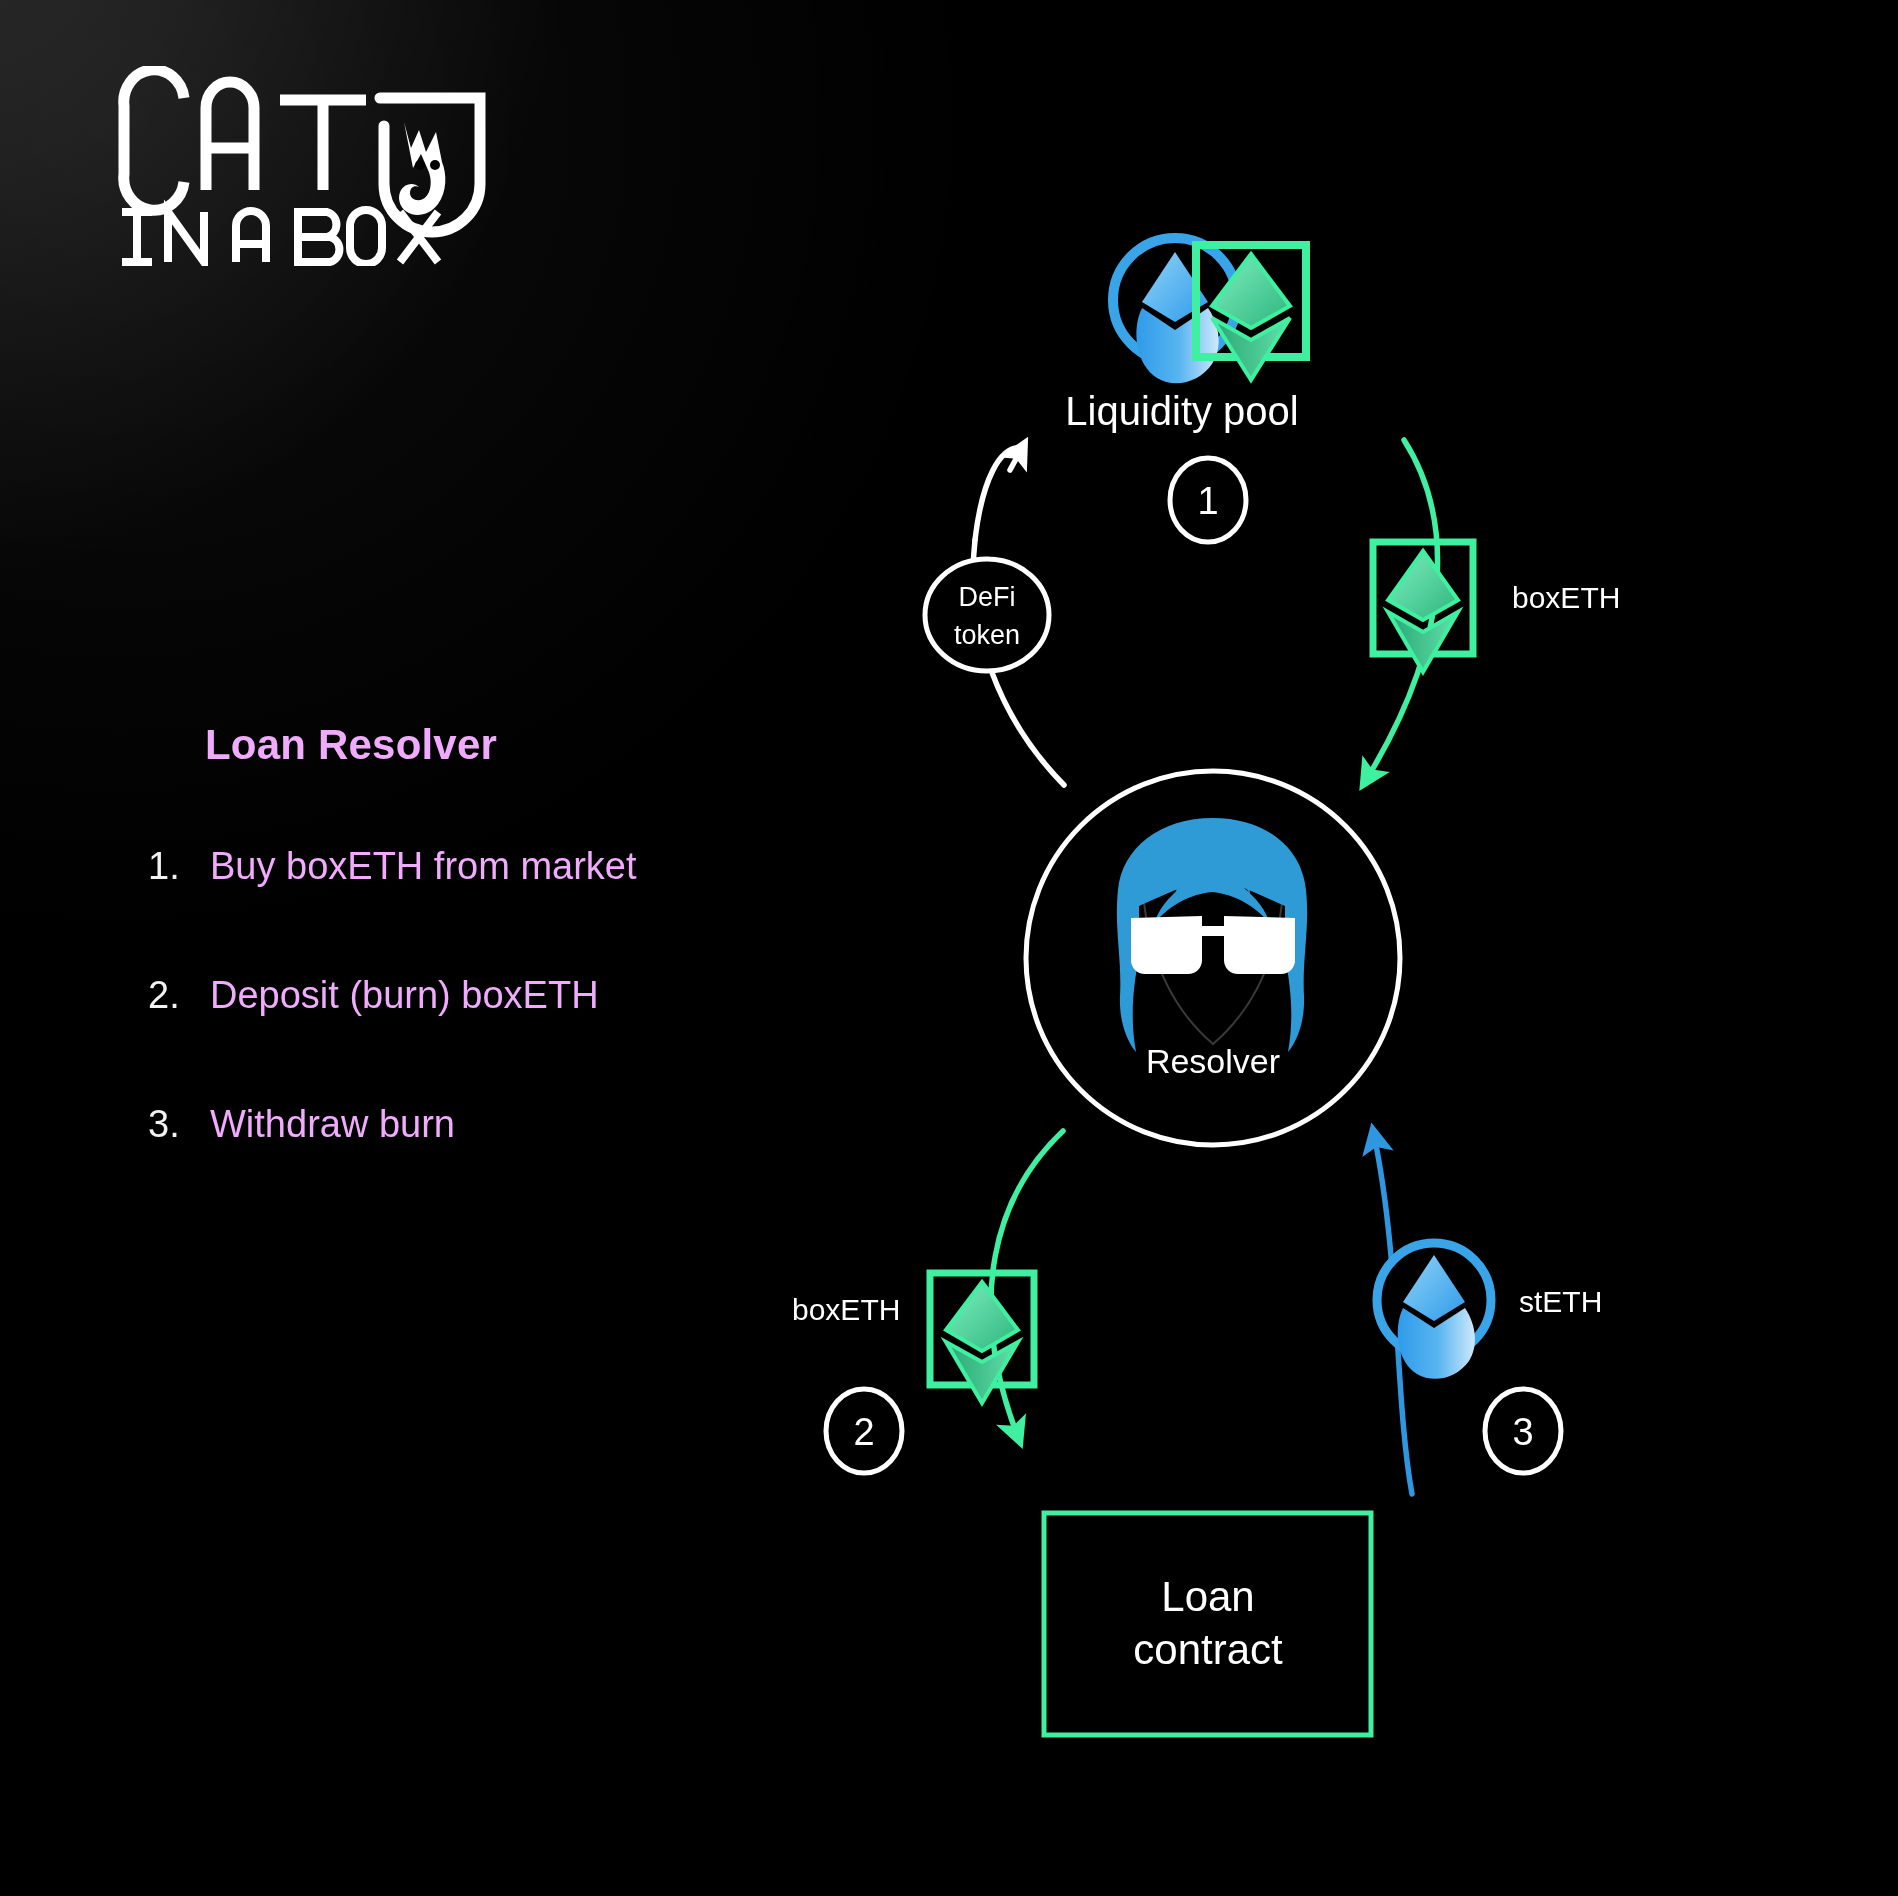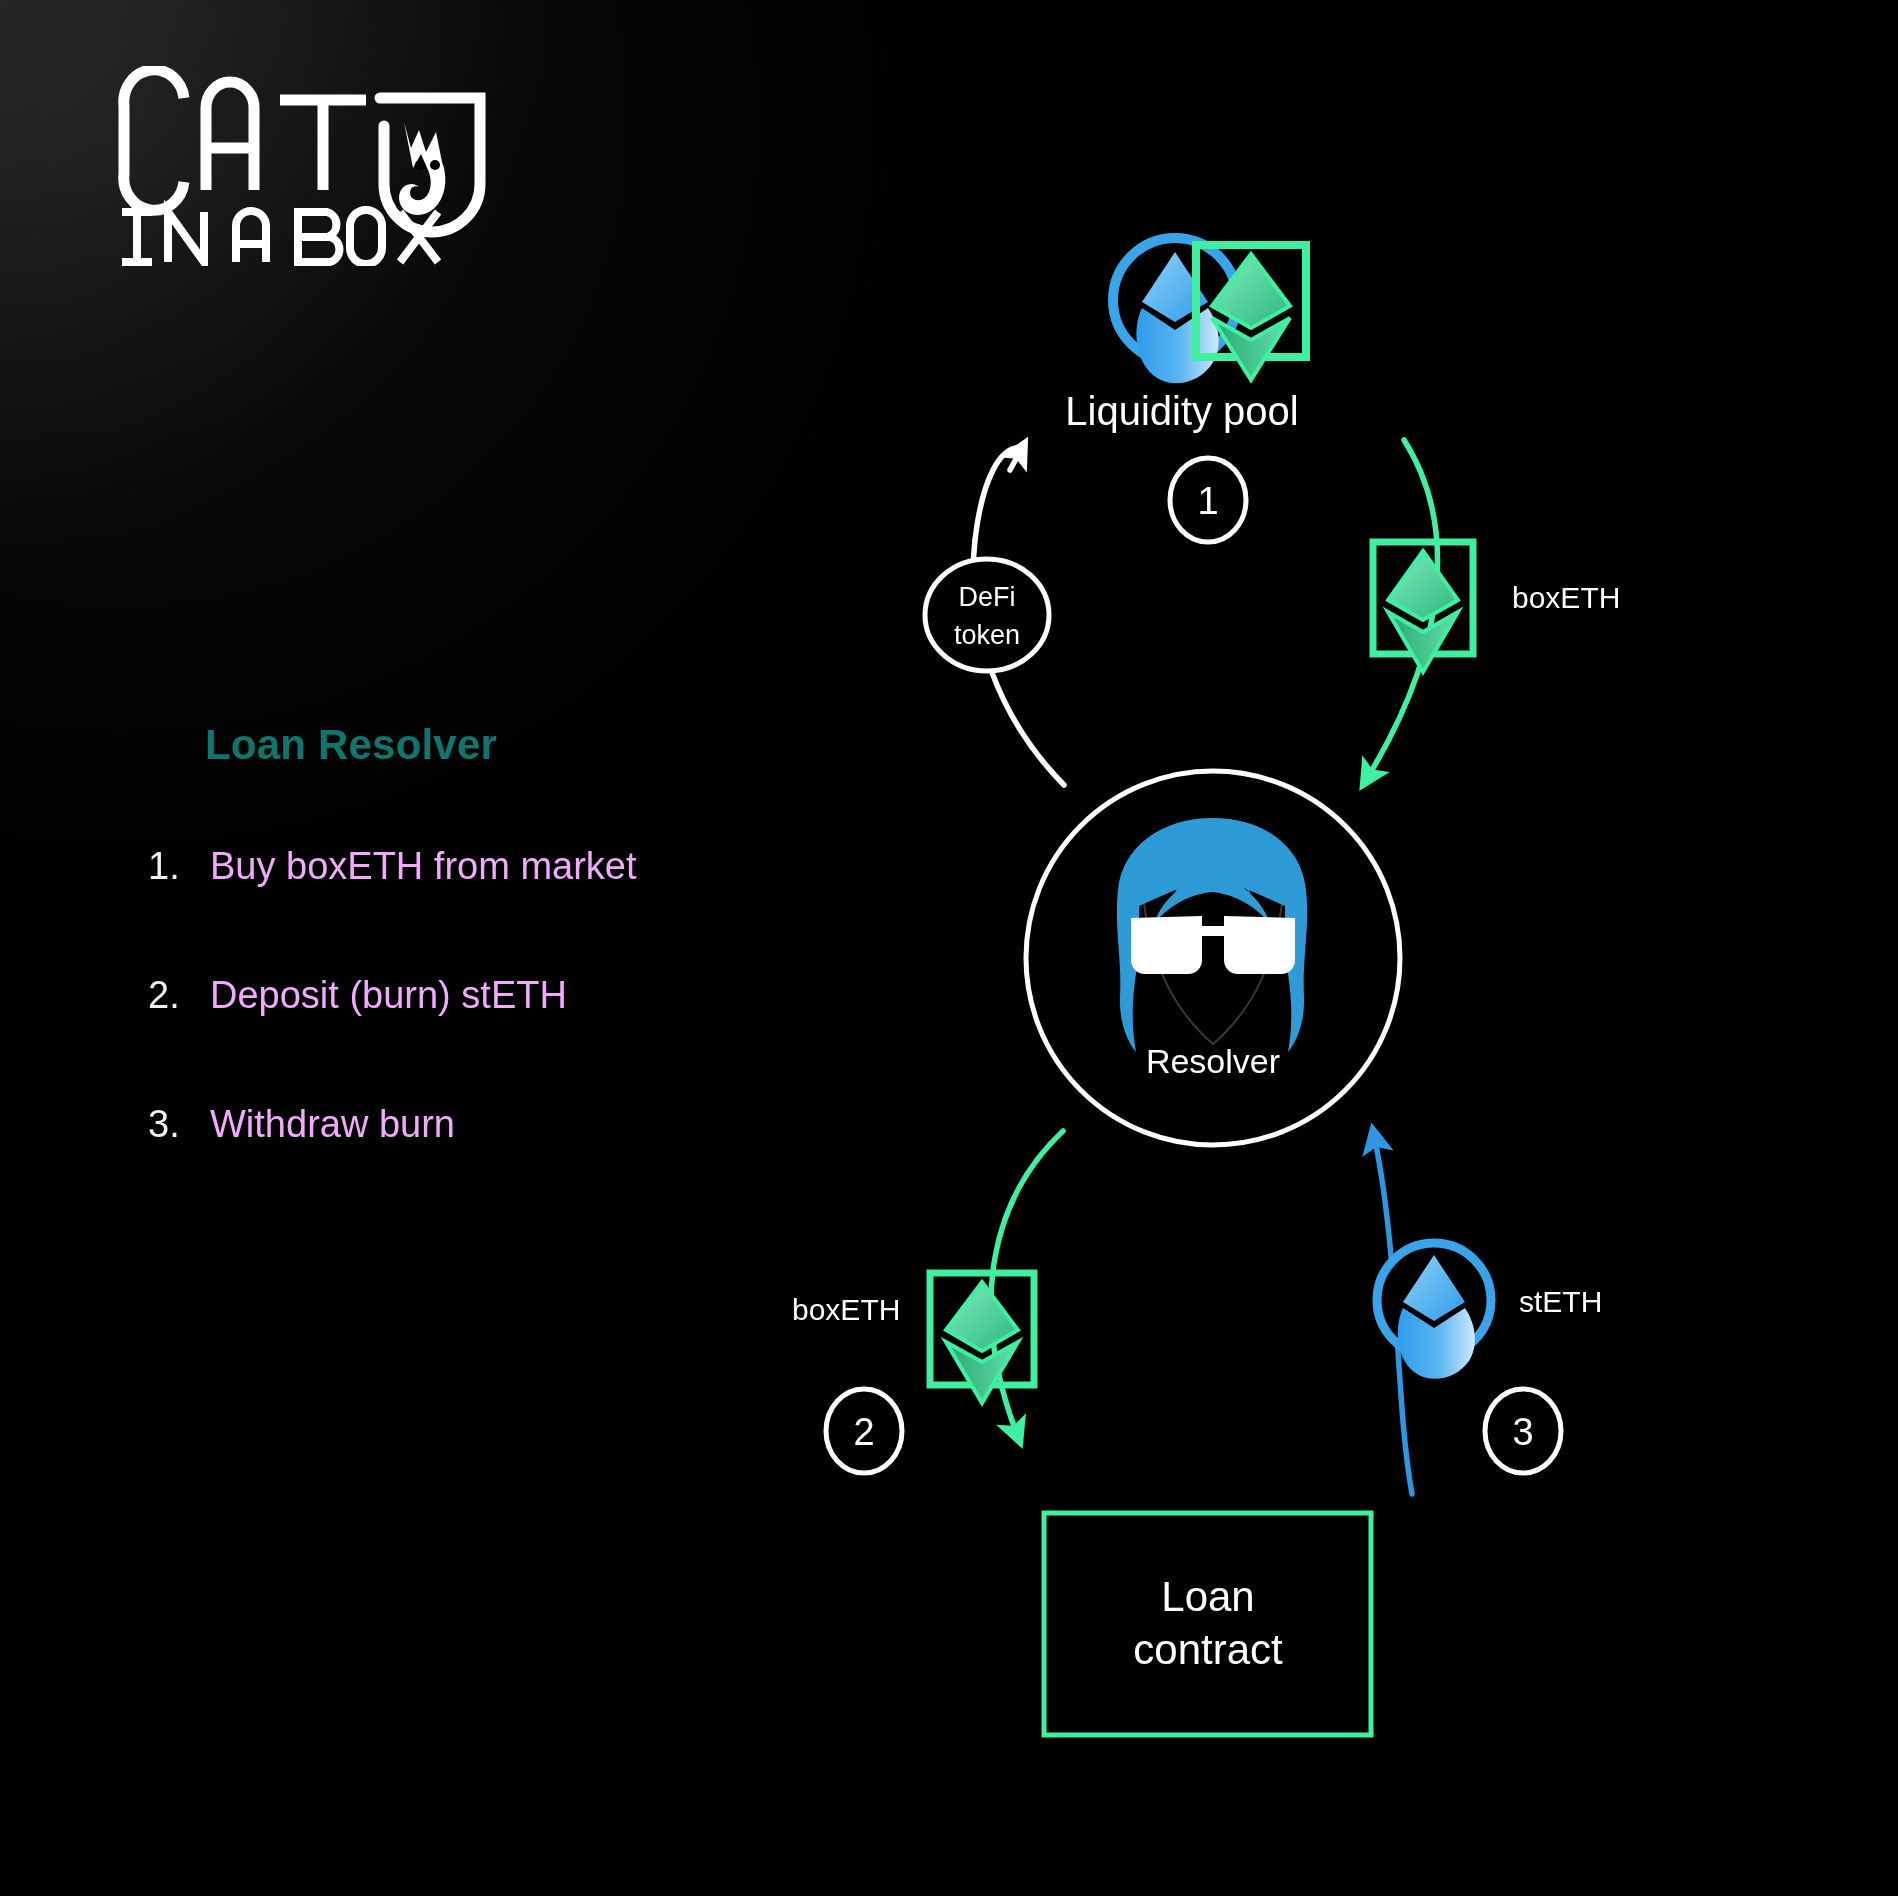--- a/index.html
+++ b/index.html
@@ -33,21 +33,21 @@
     width: 470px;
     height: 200px;
   }
   .logo svg { display: block; }
 
   
   .panel-title {
     position: absolute;
     left: 205px;
     top: 721px;
-    color: #0f766e;
+    color: #f0abfc;
     font-size: 42px;
     font-weight: bold;
     letter-spacing: 0.2px;
     white-space: nowrap;
   }
   .steps {
     position: absolute;
     left: 148px;
     top: 845px;
     width: 640px;
@@ -155,21 +155,21 @@
 
   <div class="panel-title">Loan Resolver</div>
 
   <div class="steps">
     <div class="step">
       <span class="step-num">1.</span>
       <span class="step-text">Buy boxETH from market</span>
     </div>
     <div class="step">
       <span class="step-num">2.</span>
-      <span class="step-text">Deposit (burn) stETH</span>
+      <span class="step-text">Deposit (burn) boxETH</span>
     </div>
     <div class="step">
       <span class="step-num">3.</span>
       <span class="step-text">Withdraw burn</span>
     </div>
   </div>
 
   <svg class="diagram" viewBox="0 0 1898 1896" xmlns="http://www.w3.org/2000/svg">
     <defs>
 

